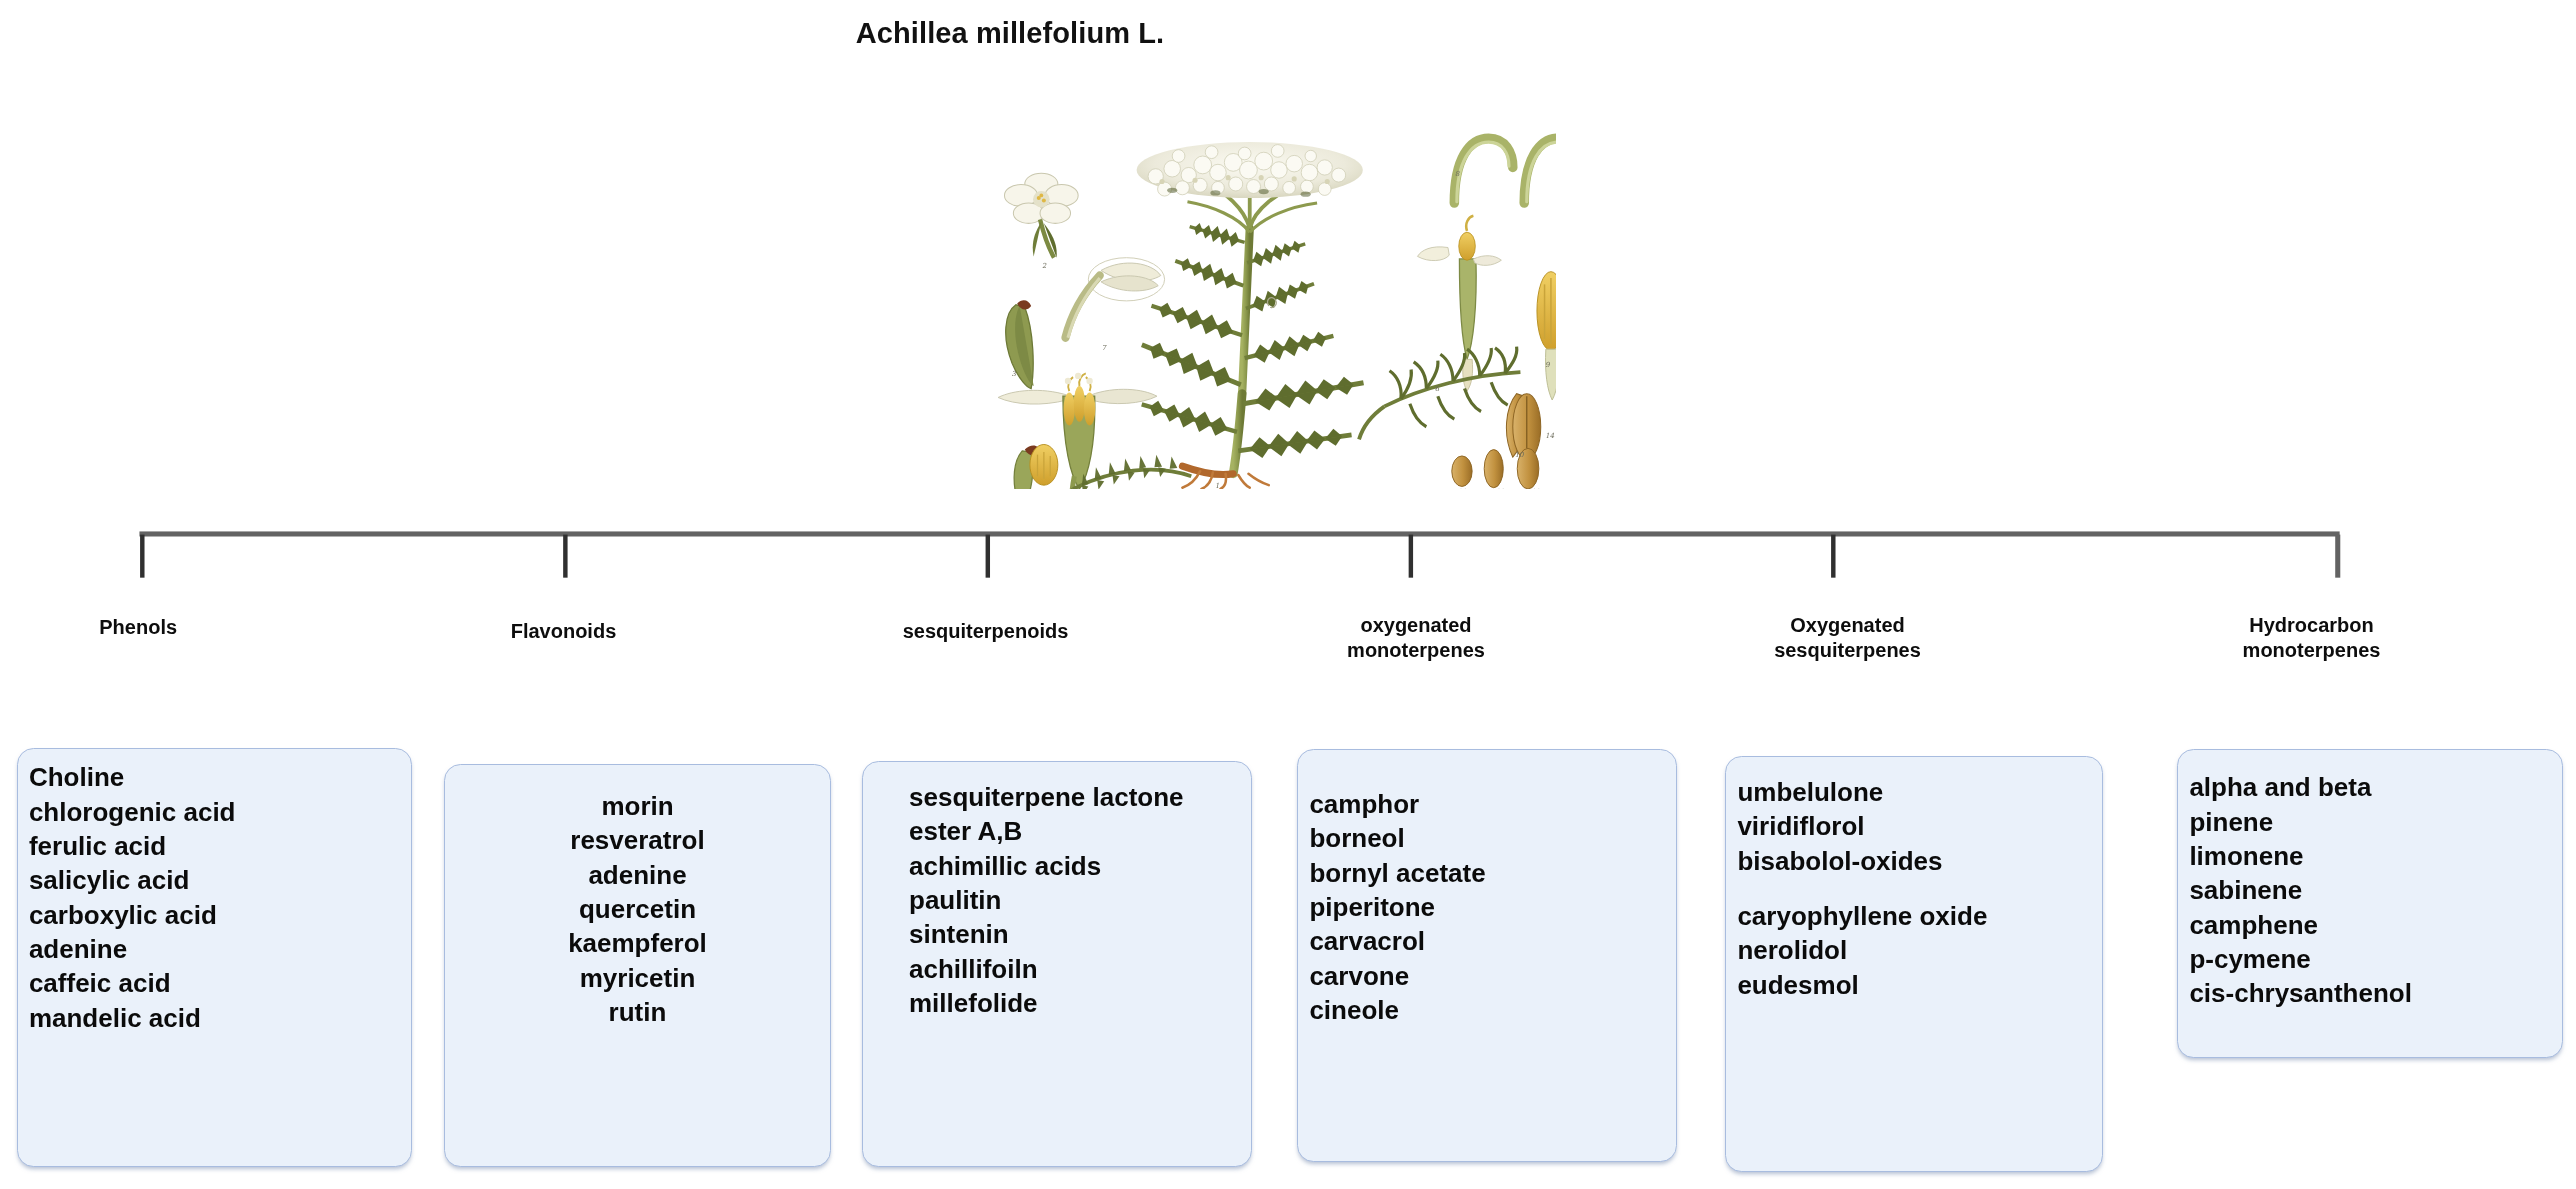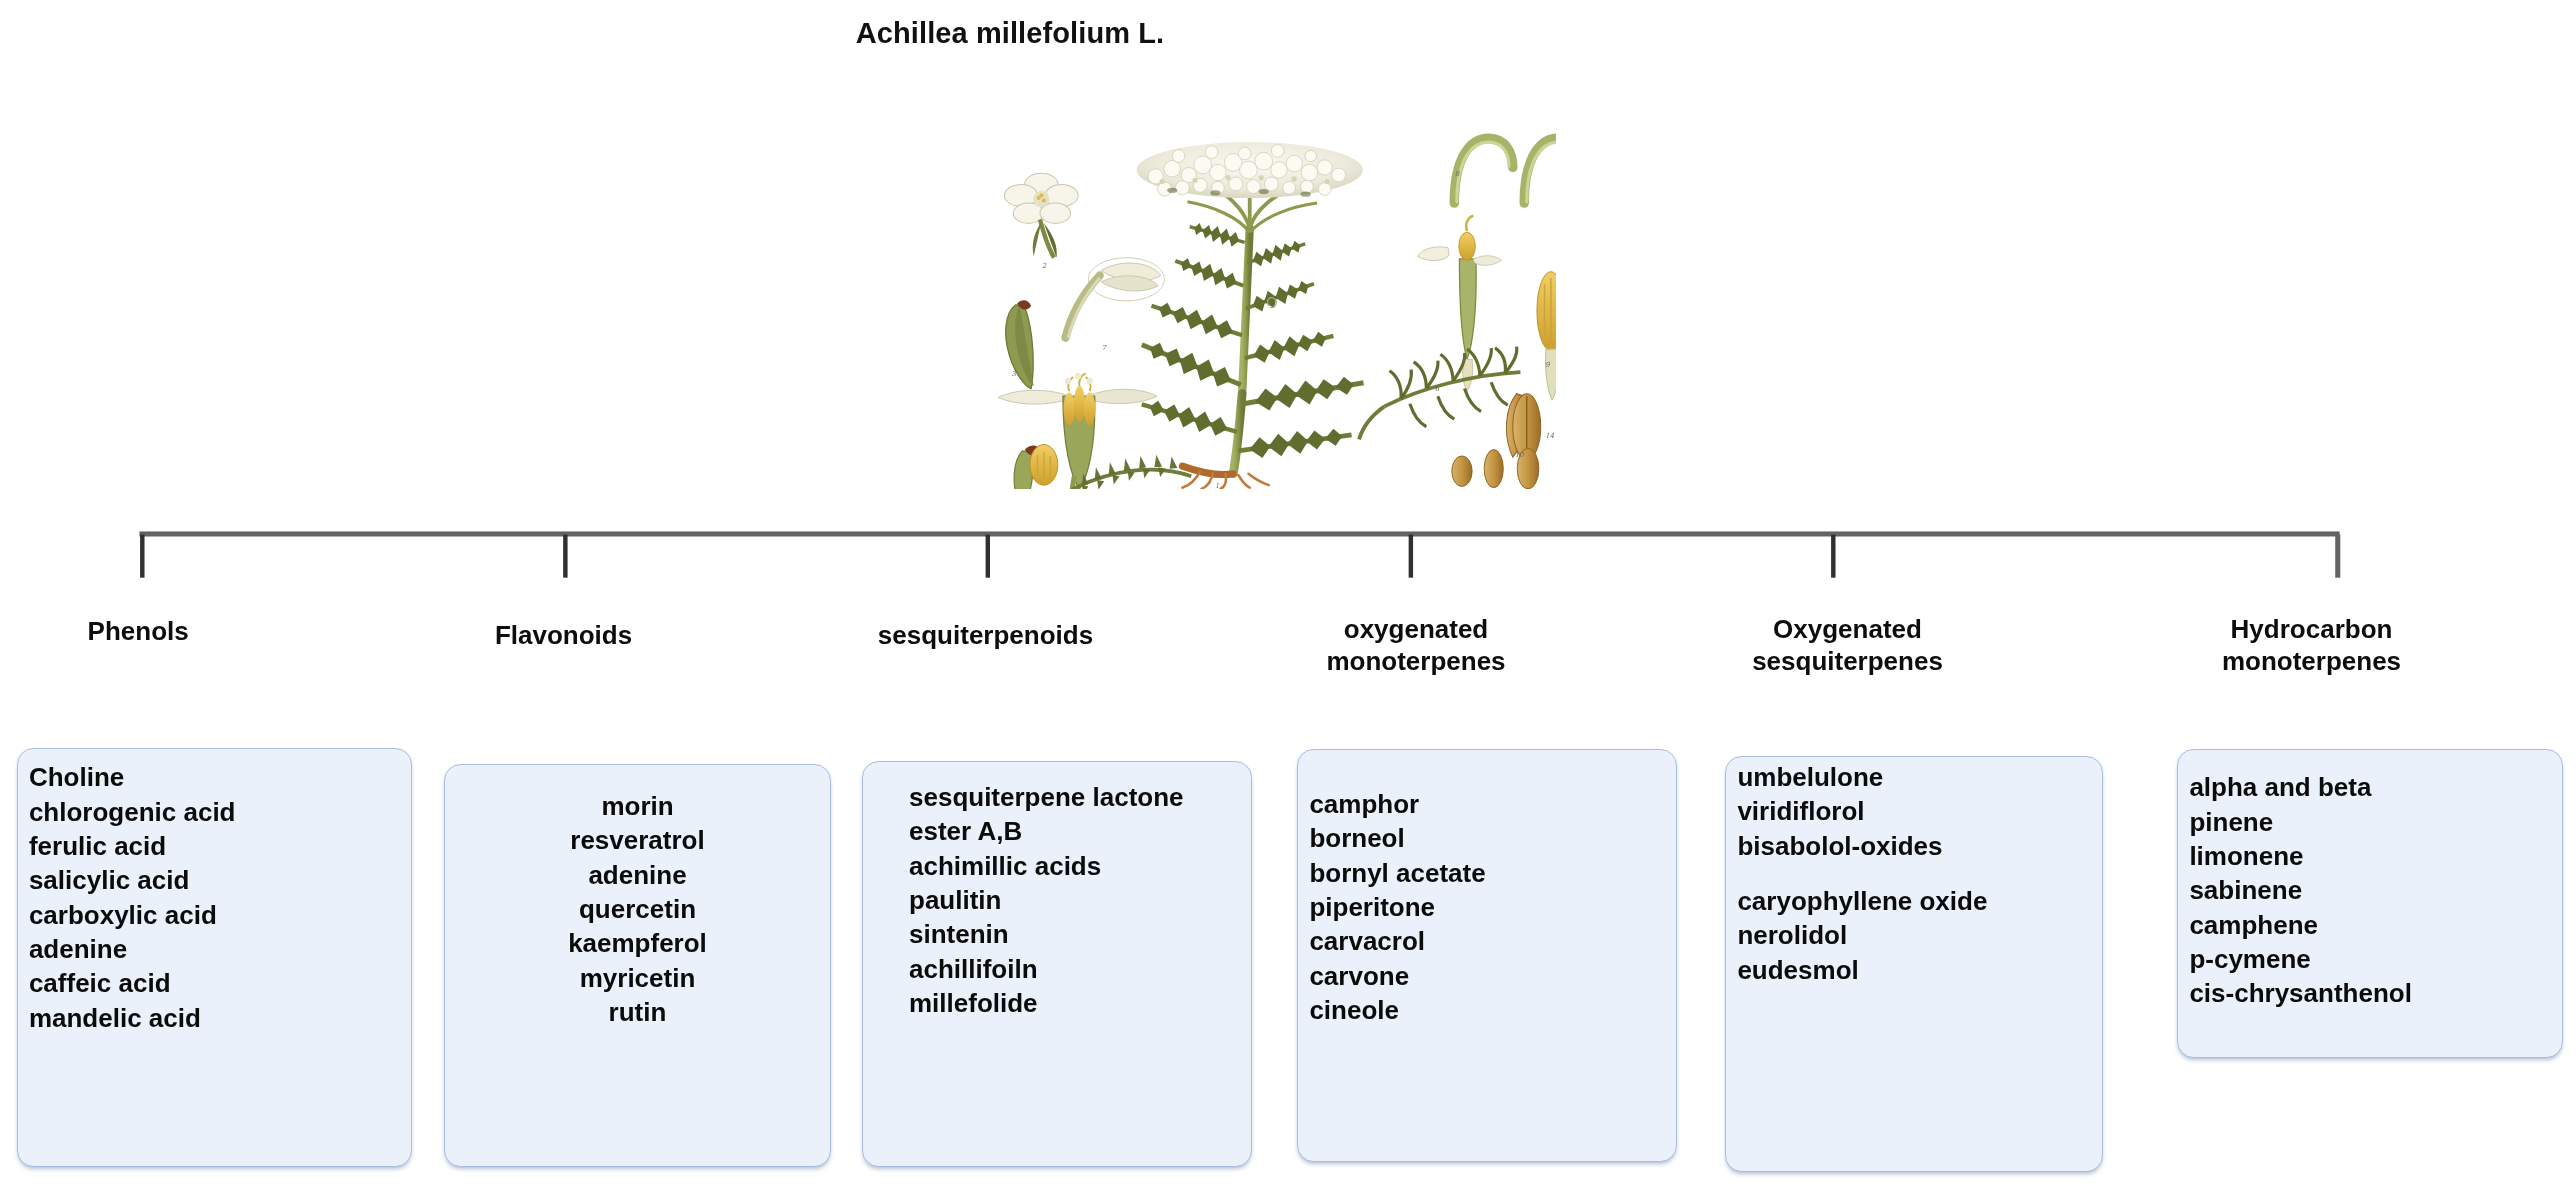--- a/index.html
+++ b/index.html
@@ -22,21 +22,21 @@
   }
   #plant svg{display:block;width:100%;height:100%;}
 
   
   #bracket{position:absolute;left:0;top:508px;width:2576px;height:95px;}
   #bracket svg{display:block;width:100%;height:100%;}
 
   
   .cat-label{
     position:absolute;text-align:center;font-weight:bold;
-    font-size:26px;line-height:1.24;color:#0d0d0d;
+    font-size:20px;line-height:1.24;color:#0d0d0d;
   }
 
   
   .cbox{
     position:absolute;box-sizing:border-box;
     background:#eaf1fa;
     border:1.9px solid #a8bcdf;
     border-radius:16.5px;
     box-shadow:0 3.2px 4.4px -1.3px rgba(120,140,175,.55);
     font-weight:bold;font-size:26px;line-height:1.32;
@@ -432,21 +432,21 @@
 <div class="cbox" style="left:1297px;top:749px;width:380px;height:413px;padding-top:37px;">
   <div class="ln">camphor</div>
   <div class="ln">borneol</div>
   <div class="ln">bornyl acetate</div>
   <div class="ln">piperitone</div>
   <div class="ln">carvacrol</div>
   <div class="ln">carvone</div>
   <div class="ln">cineole</div>
 </div>
 
-<div class="cbox" style="left:1725px;top:756px;width:378px;height:416px;padding-top:3px;">
+<div class="cbox" style="left:1725px;top:756px;width:378px;height:416px;padding-top:18px;">
   <div class="ln">umbelulone</div>
   <div class="ln">viridiflorol</div>
   <div class="ln">bisabolol-oxides</div>
   <div class="wrap" style="width:254px;margin-top:21px;">caryophyllene oxide</div>
   <div class="ln">nerolidol</div>
   <div class="ln">eudesmol</div>
 </div>
 
 <div class="cbox" style="left:2177px;top:749px;width:386px;height:309px;padding-top:20.3px;">
   <div class="wrap" style="width:273px;">alpha and beta pinene</div>

